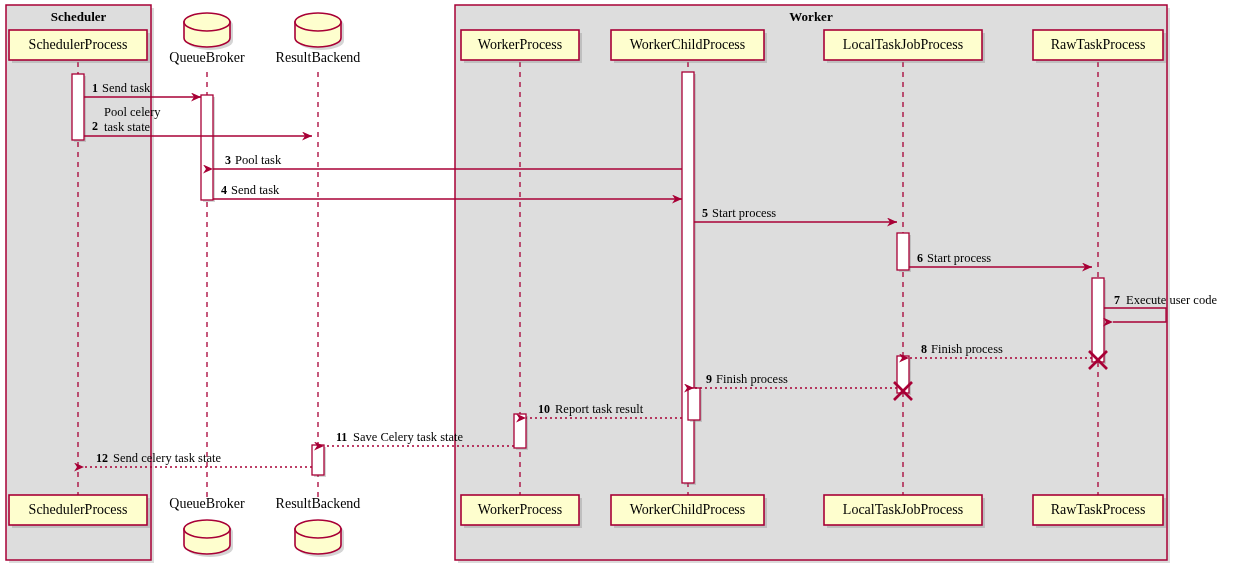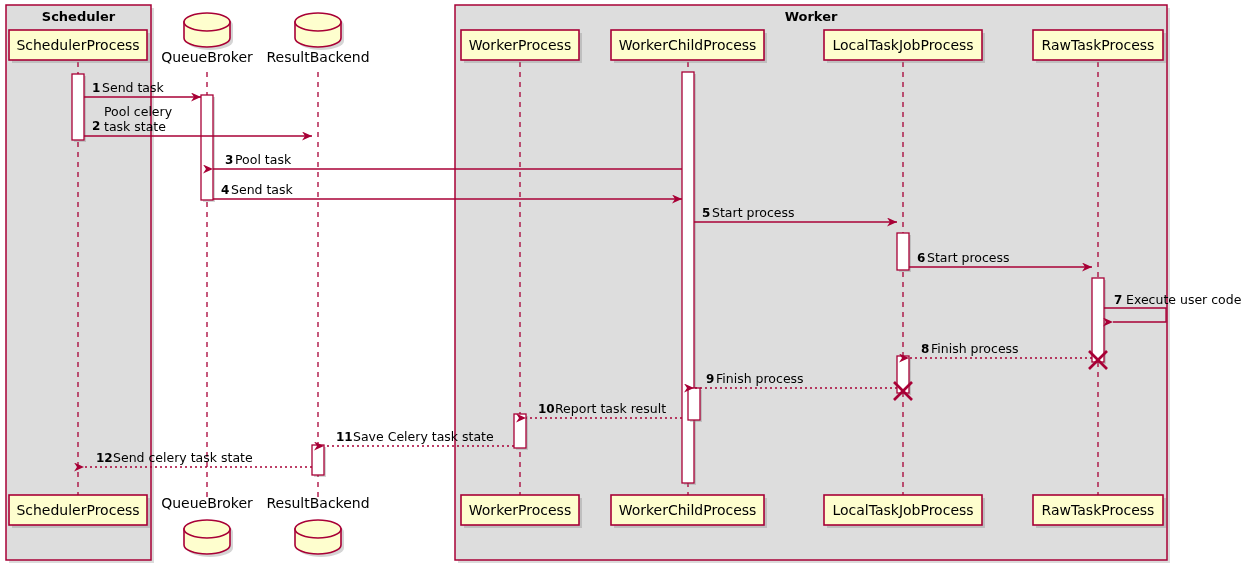--- a/index.html
+++ b/index.html
@@ -1,19 +1,19 @@
 <!DOCTYPE html>
 <html><head>
 <meta charset="utf-8">
 <style>
   html,body{margin:0;padding:0;background:#fff;}
   body{width:1258px;height:570px;position:relative;
        font-family:"DejaVu Sans","Liberation Sans",sans-serif;
        -webkit-font-smoothing:antialiased;}
-  #canvas{position:absolute;left:0;top:0;width:1258px;height:570px;overflow:hidden;}
+  #canvas{position:absolute;left:0;top:0;width:1258px;height:570px;overflow:hidden;font-family:Liberation Serif, serif;}
   svg{position:absolute;left:0;top:0;}
   .grp-title{font-size:13px;font-weight:bold;fill:#000;text-anchor:middle;}
   .part-label{font-size:14px;fill:#000;text-anchor:middle;dominant-baseline:middle;}
   .db-label{font-size:14px;fill:#000;text-anchor:middle;}
   .msg-num{font-size:12px;font-weight:bold;fill:#000;}
   .msg-txt{font-size:12.5px;fill:#000;}
 </style>
 </head>
 <body>
 

